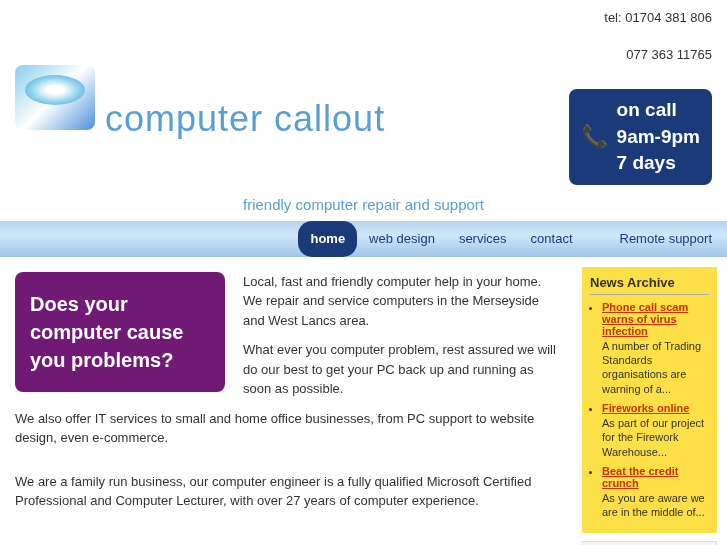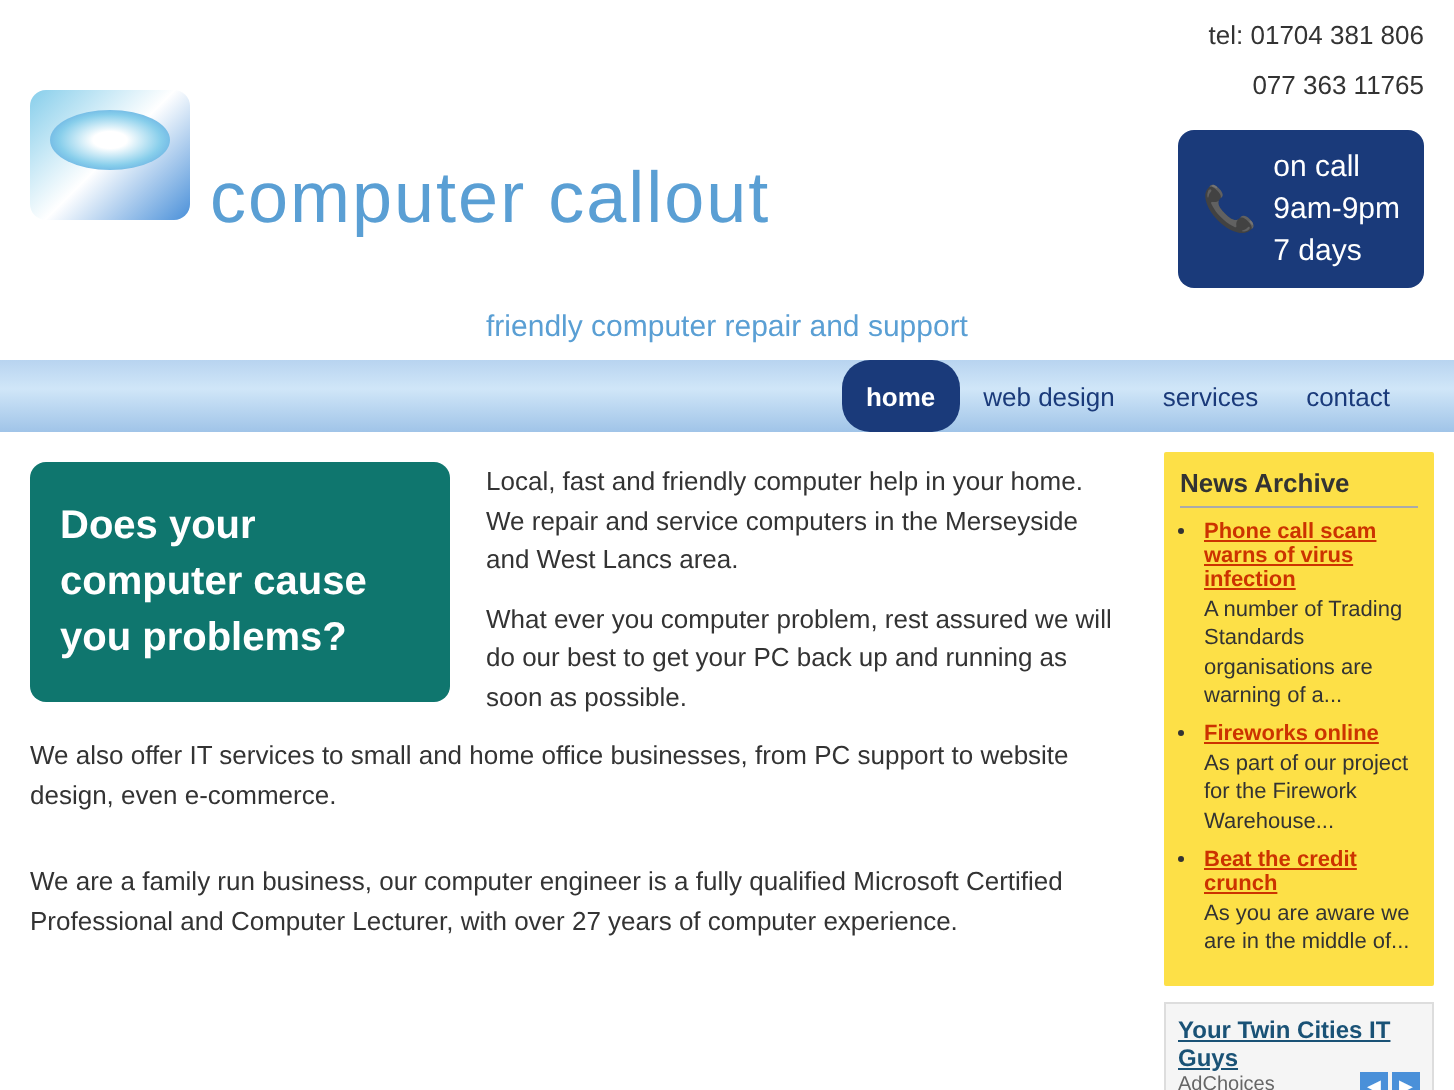--- a/index.html
+++ b/index.html
@@ -6,40 +6,40 @@
     body { font-family: Arial, sans-serif; font-size: 13px; color: #333; background: #fff; width: 727px; overflow-x: hidden; }
 
     
     #header { display: flex; align-items: center; justify-content: space-between; padding: 10px 15px 5px 15px; }
     #logo-area { display: flex; align-items: center; }
     #logo-img { width: 80px; height: 65px; background: linear-gradient(135deg, #87CEEB 0%, #fff 50%, #4a90d9 100%); border-radius: 8px; margin-right: 10px; position: relative; overflow: hidden; }
     #logo-img::after { content: ''; position: absolute; top: 10px; left: 10px; right: 10px; height: 30px; background: radial-gradient(ellipse, #fff 20%, #87CEEB 60%, #4a90d9 100%); border-radius: 50%; }
     #logo-text { font-size: 36px; color: #5a9fd4; font-weight: normal; letter-spacing: 1px; margin-top: 44px; }
     #oncall-badge { background: #1a3a7a; color: white; border-radius: 8px; padding: 8px 12px; display: flex; align-items: center; gap: 8px; margin-top: 5px; }
     #oncall-icon { font-size: 22px; color: #fff; }
-    #oncall-text { font-size: 15px; font-weight: normal; line-height: 1.4; }
-    #right-header { display: flex; flex-direction: column; align-items: flex-end; gap: 10px; }
+    #oncall-text { font-size: 19px; font-weight: bold; line-height: 1.4; }
+    #right-header { display: flex; flex-direction: column; align-items: flex-end; gap: 22px; }
 
     
     #tagline { text-align: center; color: #5a9fd4; font-size: 15px; padding: 6px 0 8px 0; }
 
     
     #navbar { background: linear-gradient(to bottom, #b8d4f0 0%, #d0e6f8 40%, #a0c4e8 100%); display: flex; align-items: center; padding: 0; height: 36px; }
     #nav-links { display: flex; align-items: center; justify-content: center; gap: 0; height: 36px; }
     .nav-item { padding: 0 12px; height: 36px; display: flex; align-items: center; font-size: 13px; color: #1a3a7a; cursor: pointer; }
     .nav-item.active { background: #1a3a7a; color: #fff; font-weight: bold; border-radius: 14px; padding: 0 12px; }
     #remote-support { padding: 0 15px; font-size: 13px; color: #1a3a7a; flex-shrink: 0; }
 
     
     #main { display: flex; gap: 0; }
     #content { flex: 1; padding: 15px; }
     #sidebar { width: 155px; flex-shrink: 0; padding: 10px; }
 
     
-    #red-box { background: #0f766e; color: #fff; border-radius: 8px; padding: 18px 15px; float: left; margin-right: 18px; margin-bottom: 10px; width: 210px; font-size: 20px; font-weight: bold; line-height: 1.4; }
+    #red-box { background: #701a75; color: #fff; border-radius: 8px; padding: 18px 15px; float: left; margin-right: 18px; margin-bottom: 10px; width: 210px; font-size: 20px; font-weight: bold; line-height: 1.4; }
 
     
     #main-text p { margin-bottom: 10px; line-height: 1.5; font-size: 13px; }
 
     
     #news-archive { background: #fde047; padding: 8px; border-radius: 1px; font-size: 11px; }
     #news-archive h3 { font-size: 13px; font-weight: bold; color: #333; border-bottom: 1px solid #aaa; padding-bottom: 4px; margin-bottom: 6px; }
     #news-archive ul { padding-left: 12px; }
     #news-archive ul li { margin-bottom: 6px; list-style: disc; }
     #news-archive ul li a { color: #cc3300; text-decoration: underline; font-weight: bold; font-size: 11px; }
@@ -77,20 +77,21 @@
 
 <div id="tagline">friendly computer repair and support</div>
 
 <div id="navbar">
   <div id="nav-links" style="flex:1; justify-content:flex-end; padding-right: 20px;">
     <div class="nav-item active">home</div>
     <div class="nav-item">web design</div>
     <div class="nav-item">services</div>
     <div class="nav-item">contact</div>
   </div>
+  <div id="remote-support">Remote support</div>
 </div>
 
 <div id="main">
 
   <div id="content">
     <div class="clearfix">
       <div id="red-box">Does your computer cause you problems?</div>
       <div id="main-text">
         <p>Local, fast and friendly computer help in your home. We repair and service computers in the Merseyside and West Lancs area.</p>
         <p>What ever you computer problem, rest assured we will do our best to get your PC back up and running as soon as possible.</p>

